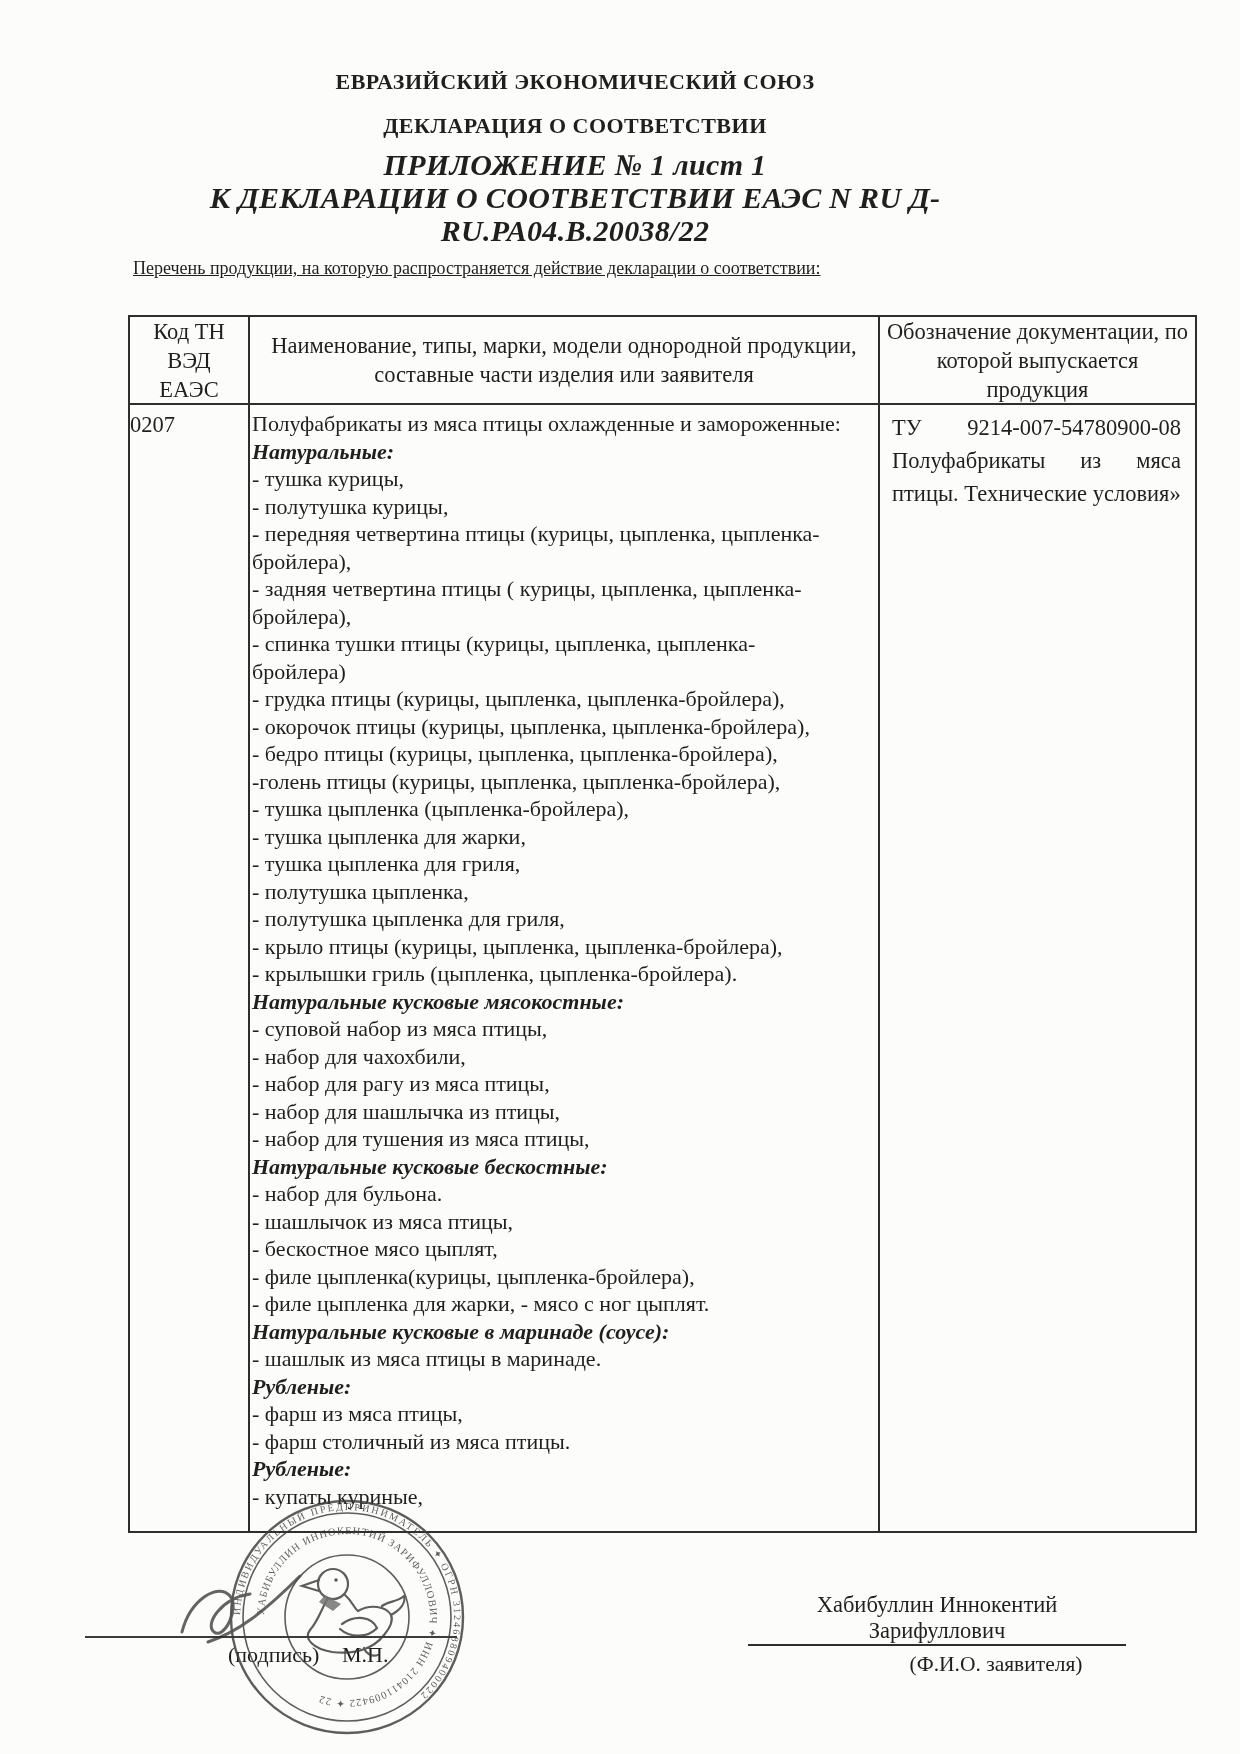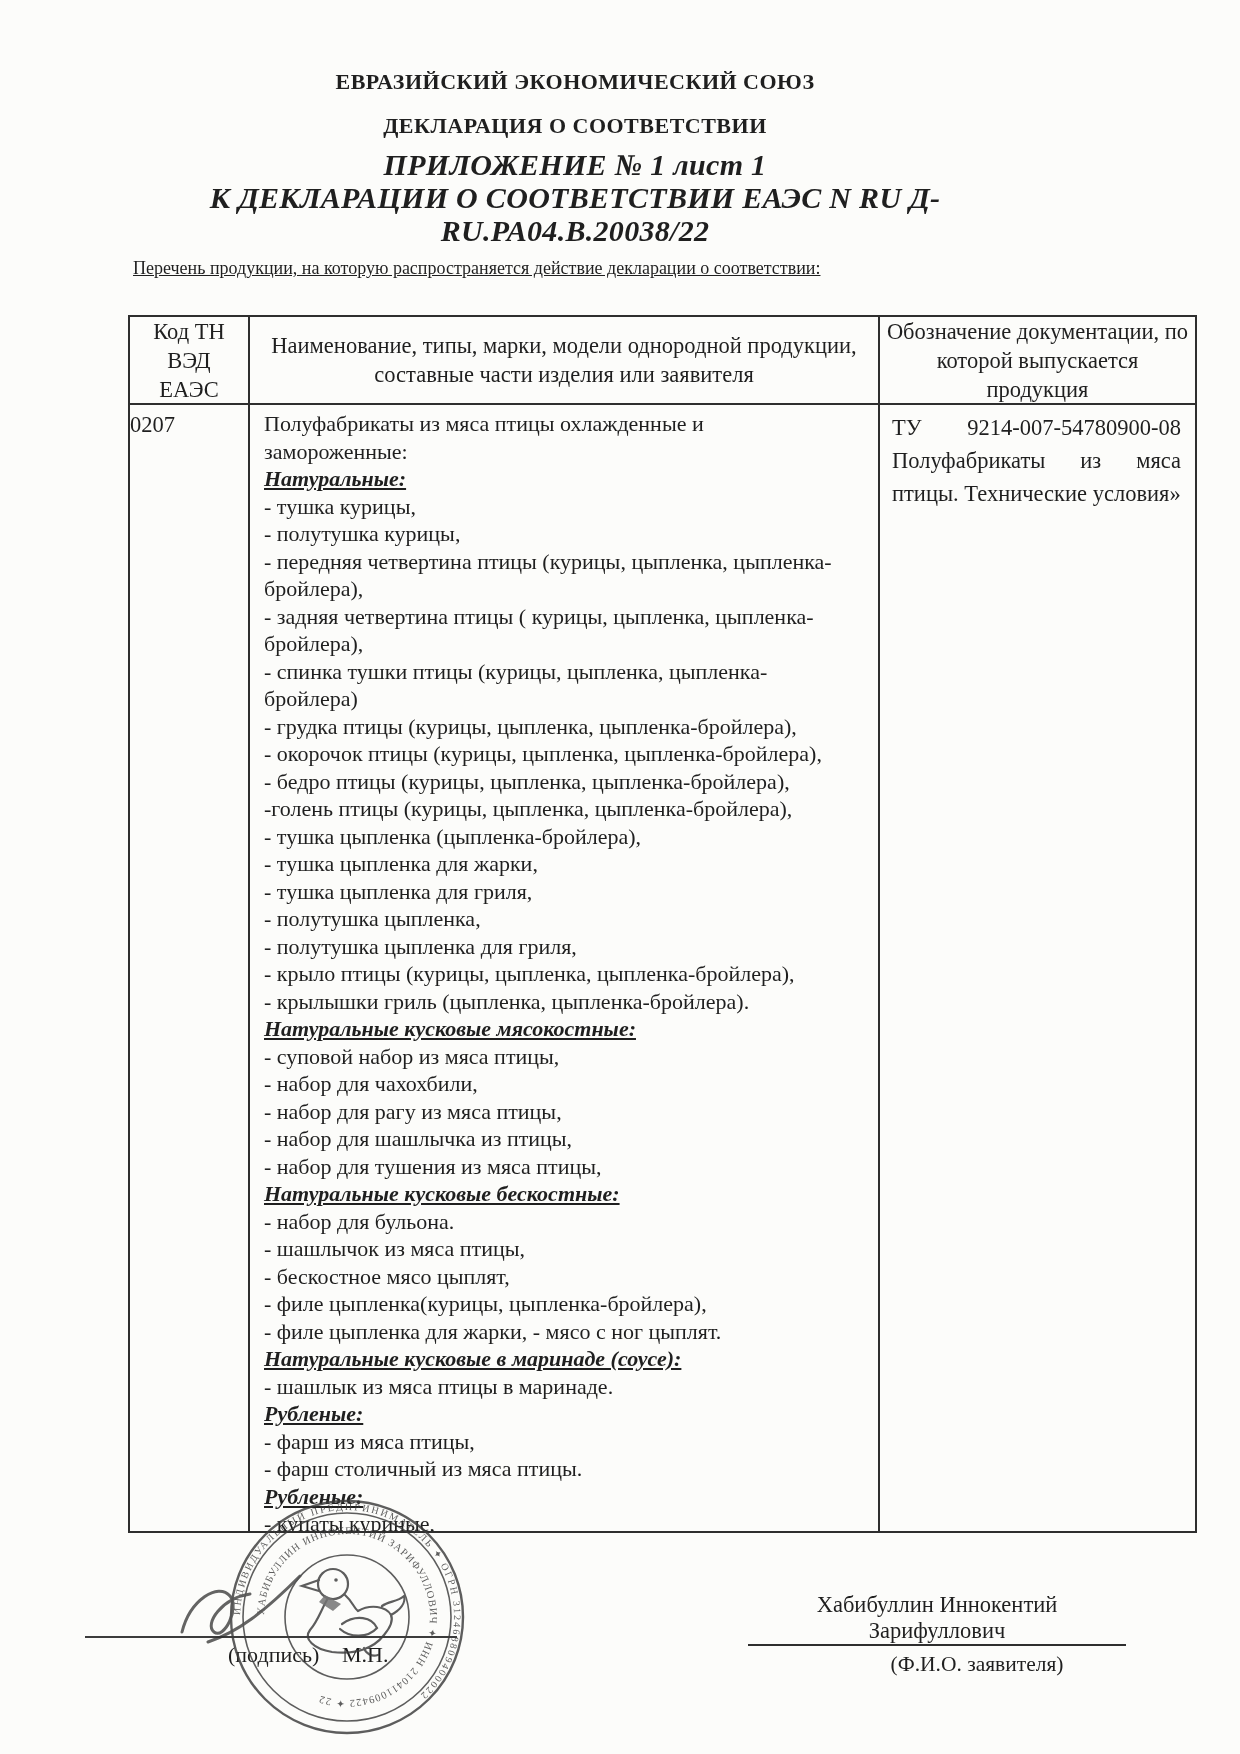--- a/index.html
+++ b/index.html
@@ -32,41 +32,41 @@
   .c2{width:630px;border-right:2px solid #2e2e2e;flex:0 0 auto;}
   .c3{flex:1 1 auto;}
   .t-head .cell{
     display:flex;flex-direction:column;justify-content:center;
     text-align:center;font-size:22.5px;line-height:29px;padding:2px 6px;
   }
   .code-cell{
     text-align:left;font-size:22.5px;padding-top:7px;
   }
   .products{
-    padding:5px 30px 0 14px;font-size:22px;line-height:27.5px;
+    padding:5px 30px 0 2px;font-size:22px;line-height:27.5px;
   }
   .pline{white-space:normal;}
-  .hline{font-weight:bold;font-style:italic;text-decoration:underline;}
+  .hline{font-weight:bold;font-style:italic;}
   .doc-cell{
     padding:6px 14px 0 12px;font-size:22.5px;line-height:33px;
     text-align:justify;
   }
   .sig-line{
     position:absolute;left:85px;top:1636px;width:372px;height:2px;
     background:#3c3c3c;
   }
   .sig-caption{position:absolute;left:228px;top:1642px;font-size:22px;}
   .mp-caption{position:absolute;left:342px;top:1642px;font-size:22px;}
   .applicant-name{
     position:absolute;left:748px;top:1592px;width:378px;
     text-align:center;font-size:22.5px;
     border-bottom:2px solid #2e2e2e;padding-bottom:0;
   }
   .applicant-caption{
-    position:absolute;left:847px;top:1652px;width:260px;
+    position:absolute;left:866px;top:1652px;width:260px;
     text-align:center;font-size:21.5px;
   }
   .stamp-wrap{
     position:absolute;left:168px;top:1482px;width:320px;height:272px;
     opacity:.82;
   }
 </style>
 </head>
 <body>
 

